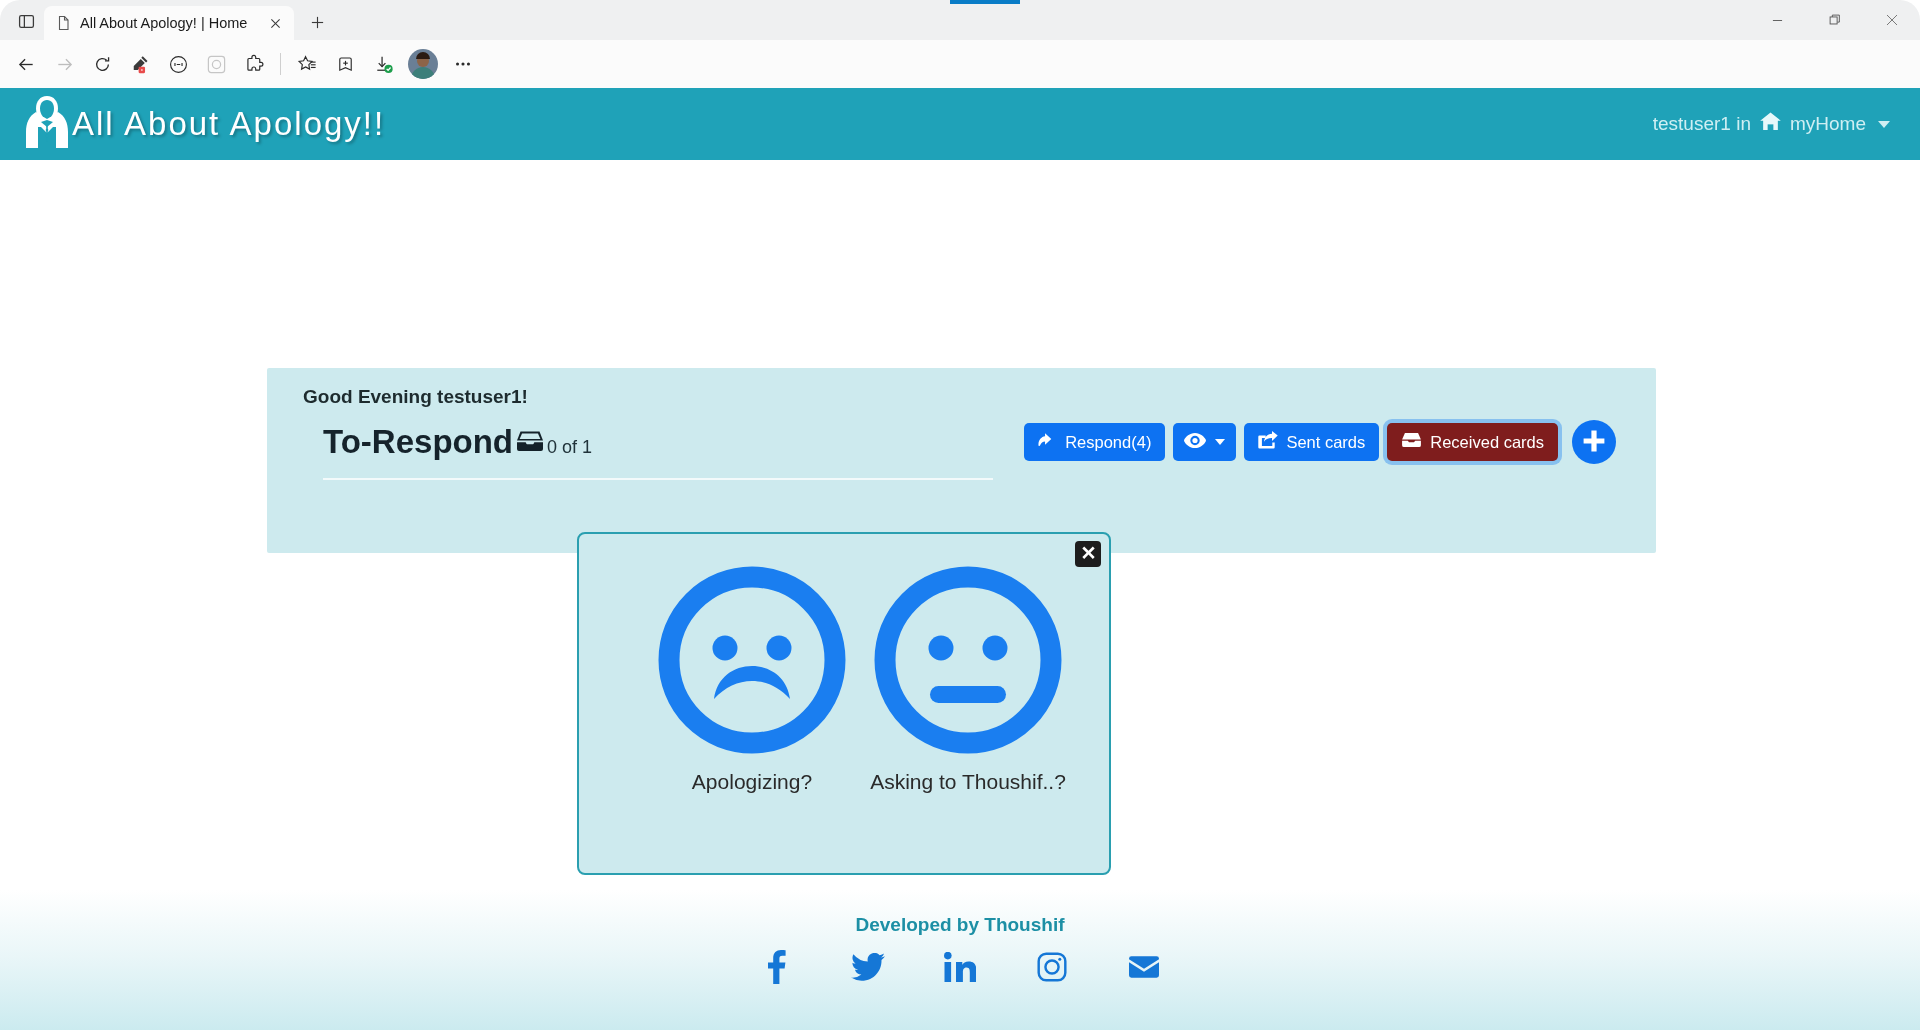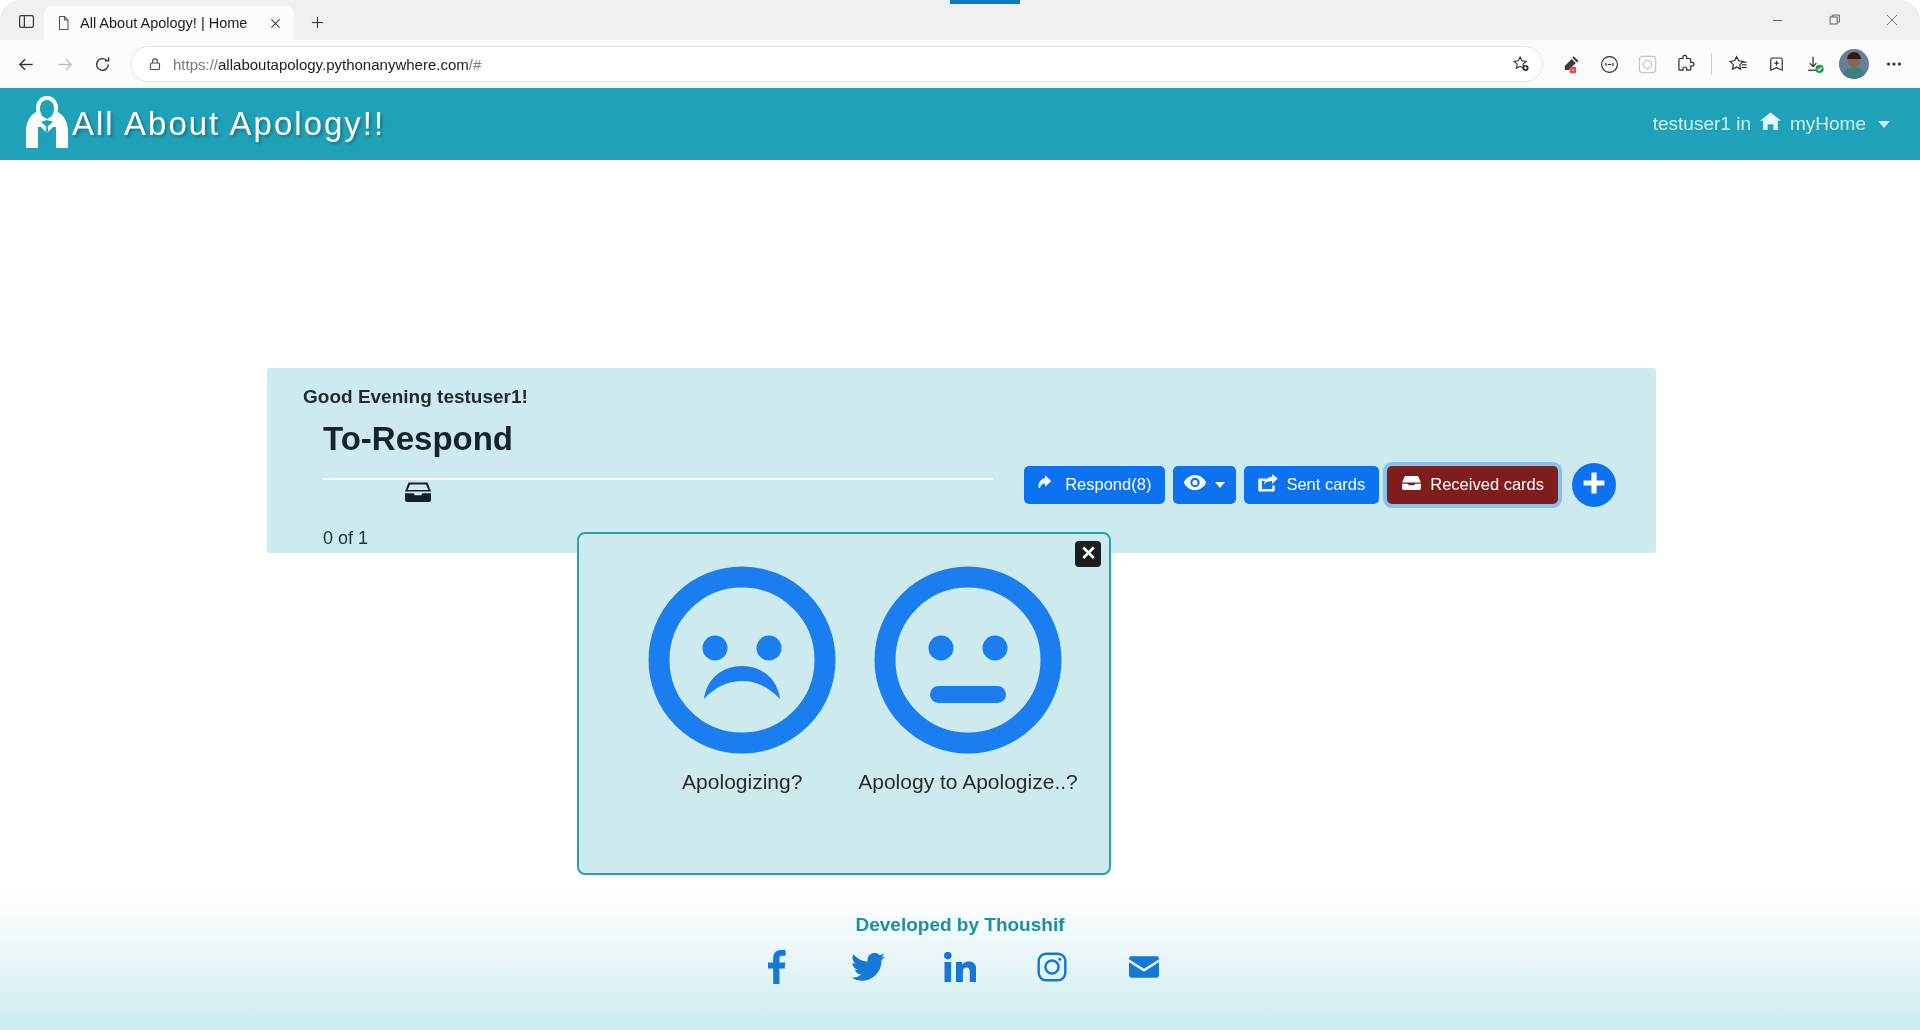--- a/index.html
+++ b/index.html
@@ -130,21 +130,21 @@
   .greeting {
     position: absolute; left: 36px; top: 18px;
     font-size: 19px; font-weight: bold; color: #1d2b2e;
   }
   .heading-row {
     position: absolute; left: 56px; top: 52px; right: 40px;
     display: flex; align-items: center;
   }
   .heading-title {
     font-size: 33px; font-weight: bold; color: #15232b;
-    display: flex; align-items: baseline; gap: 16px; flex-direction: column;
+    display: flex; align-items: baseline; gap: 2px;
   }
   .heading-count { font-size: 18px; font-weight: normal; color: #20333a; }
   .hr-line {
     position: absolute; left: 56px; top: 110px; width: 670px;
     height: 2px; background: rgba(255,255,255,0.75);
   }
 
   .btn-group { margin-left: auto; display: flex; align-items: center; gap: 8px; }
   .btn {
     background: #0d72f2; color: #fff; border: none; border-radius: 5px;
@@ -280,37 +280,20 @@
           <polyline points="11.5,4.5 17,10 11.5,15.5"></polyline>
       </svg>
     </div>
     <div class="nav-icon-btn">
       <svg width="19" height="19" viewBox="0 0 20 20" fill="none" stroke="#2b2b2b" stroke-width="1.4">
         <path d="M16.2 10a6.2 6.2 0 1 1-1.9-4.5"></path>
           <polyline points="16.4,2.3 16.4,6.1 12.6,6.1"></polyline>
       </svg>
     </div>
 
-    <div class="omnibox">
-      <span class="omnibox-lock">
-        <svg width="14" height="14" viewBox="0 0 14 14" fill="none" stroke="#4a4a4a" stroke-width="1.1">
-          <rect x="2.5" y="6" width="9" height="6.5" rx="1"></rect>
-          <path d="M4.6 6V4.3a2.4 2.4 0 0 1 4.8 0V6"></path>
-        </svg>
-      </span>
-      <span class="omnibox-url"><span>https://</span><b>allaboutapology.pythonanywhere.com</b><span>/#</span></span>
-      <span class="omni-star">
-        <svg width="18" height="18" viewBox="0 0 20 20" fill="none" stroke="#2b2b2b" stroke-width="1.2">
-          <path d="M9 2.2l2 4.2 4.6.6-3.4 3.2.9 4.5L9 12.6 4.9 14.7l.9-4.5L2.4 7l4.6-.6z"></path>
-          <circle cx="15" cy="14.4" r="3.4" fill="#2b2b2b" stroke="none"></circle>
-          <line x1="15" y1="12.7" x2="15" y2="16.1" stroke="#fff" stroke-width="1.1"></line>
-          <line x1="13.3" y1="14.4" x2="16.7" y2="14.4" stroke="#fff" stroke-width="1.1"></line>
-        </svg>
-      </span>
-    </div>
 
     <div class="nav-icon-btn">
       <svg width="22" height="22" viewBox="0 0 24 24" fill="none">
         <path d="M15 3.5l5.2 5.2-1.6 1.6-5.2-5.2z" fill="#3a3a3a"></path>
         <path d="M12.8 6.5l4.4 4.4-7.6 7.6H5.2v-4.4z" fill="#3a3a3a"></path>
         <rect x="10.5" y="15" width="7" height="7" rx="1.2" fill="#e84a4a"></rect>
         <rect x="13.3" y="17.8" width="1.5" height="1.5" fill="#fff"></rect>
       </svg>
     </div>
     <div class="nav-icon-btn">
@@ -425,21 +408,21 @@
           <span class="heading-count">0 of 1</span>
         </div>
 
         <div class="btn-group">
           <button class="btn">
             <span>
               <svg width="19" height="17" viewBox="0 0 20 18" fill="#fff">
                 <path d="M7.4 1.2v3.4C3.4 5.2.6 8.4.4 13.4c0 1 .3 1.4.9 1.4.4 0 .7-.3.9-.8 1-2.4 2.7-3.8 5.2-4v3.4l6.6-6.1z"></path>
               </svg>
             </span>
-            <span>Respond(8)</span>
+            <span>Respond(4)</span>
           </button>
 
           <button class="btn btn-eye">
             <span>
               <svg width="22" height="15" viewBox="0 0 22 15" fill="#fff">
                 <path d="M11 0C5.6 0 1.6 4 .3 6.6a1.9 1.9 0 0 0 0 1.8C1.6 11 5.6 15 11 15s9.4-4 10.7-6.6a1.9 1.9 0 0 0 0-1.8C20.4 4 16.4 0 11 0zm0 12.2a4.7 4.7 0 1 1 0-9.4 4.7 4.7 0 0 1 0 9.4z"></path>
                 <circle cx="11" cy="7.5" r="2.6"></circle>
               </svg>
             </span>
             <span class="btn-caret"></span>
@@ -502,21 +485,21 @@
 
         <div class="face-opt">
           <span>
             <svg width="200" height="200" viewBox="0 0 200 200">
               <circle cx="100" cy="100" r="83" fill="none" stroke="#1a7ef0" stroke-width="21"></circle>
               <circle cx="73" cy="88" r="12.5" fill="#1a7ef0"></circle>
               <circle cx="127" cy="88" r="12.5" fill="#1a7ef0"></circle>
               <rect x="62" y="126" width="76" height="17" rx="8.5" fill="#1a7ef0"></rect>
             </svg>
           </span>
-          <span class="face-label">Apology to Apologize..?</span>
+          <span class="face-label">Asking to Thoushif..?</span>
         </div>
       </div>
     </div>
 
     <div class="site-footer">
       <div class="footer-credit">Developed by Thoushif</div>
       <div class="social-row">
         <a class="social-link">
           <svg width="20" height="34" viewBox="0 0 20 34" fill="#1577d6">
             <path d="M13.4 34V18.5h5.2l.8-6h-6V8.6c0-1.7.5-2.9 3-2.9h3.2V.3C19.1.2 17.2 0 15 0 10.4 0 7.2 2.8 7.2 8v4.5H2v6h5.2V34z"></path>

